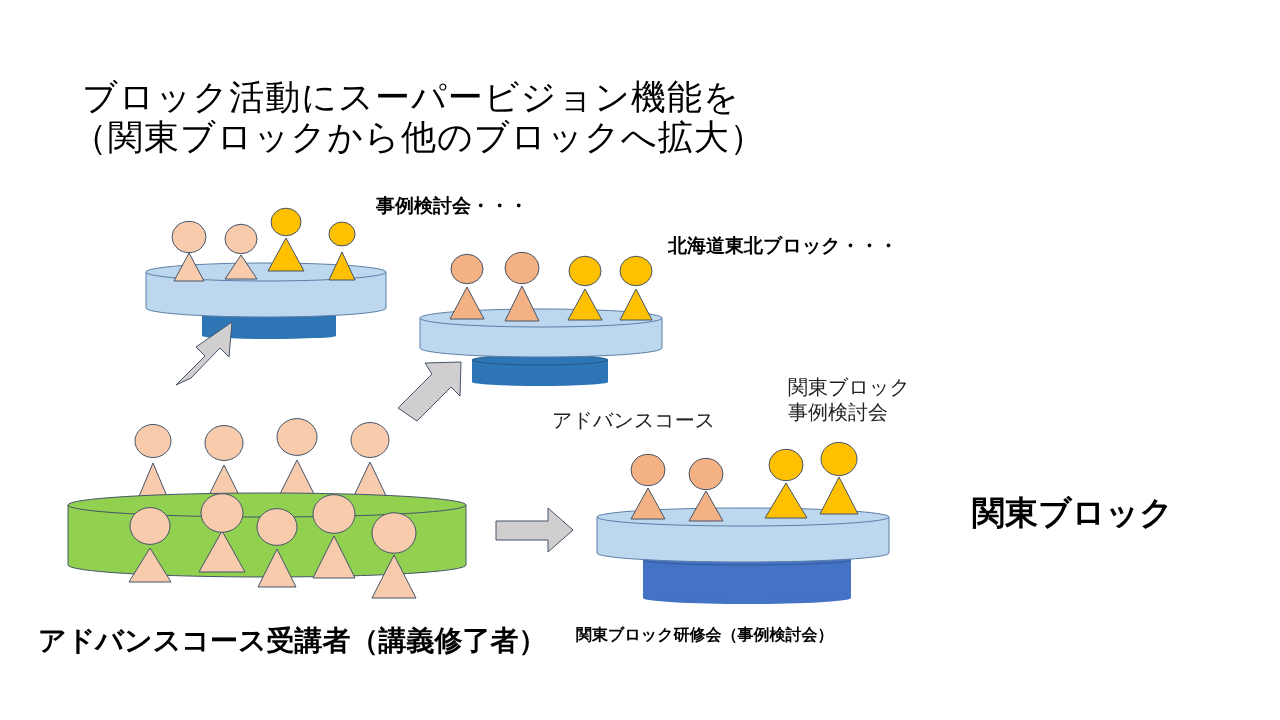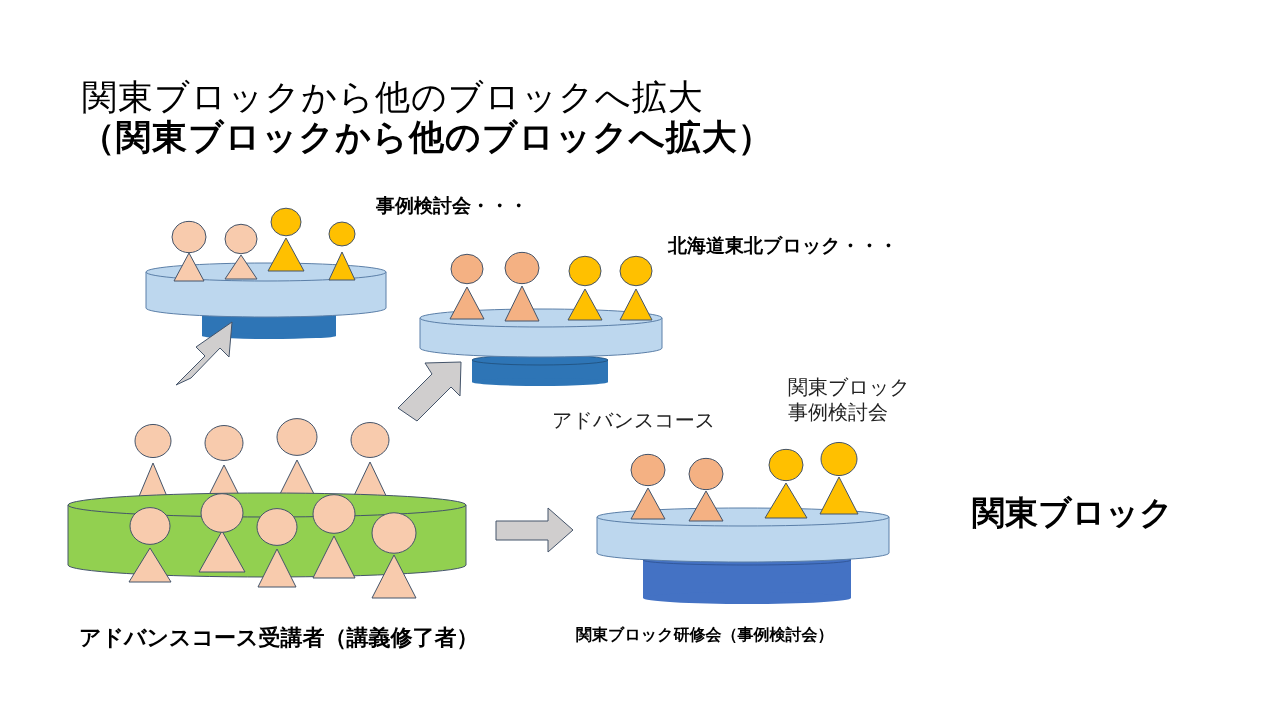--- a/index.html
+++ b/index.html
@@ -1,28 +1,28 @@
 <!DOCTYPE html>
 <html><head>
   <meta charset="utf-8">
   <style>
     html, body { margin: 0; padding: 0; background: #ffffff; }
     body { width: 1280px; height: 720px; position: relative; overflow: hidden;
            font-family: "DejaVu Sans", "Liberation Sans", sans-serif; color: #000; }
     .title { position: absolute; left: 82px; font-size: 35px; font-weight: normal; letter-spacing: 1px; white-space: nowrap; line-height: 1; }
     .title.l1 { top: 80px; }
-    .title.l2 { top: 120px; left: 80px; font-weight: bold; }
+    .title.l2 { top: 120px; left: 72px; }
     .lbl-bold { position: absolute; font-weight: bold; white-space: nowrap; line-height: 1; }
     .lbl { position: absolute; font-weight: normal; white-space: nowrap; line-height: 1.25; color: #222; }
     svg#diagram { position: absolute; left: 0; top: 0; }
   </style>
 </head>
 <body>
 
-<div class="title l1">関東ブロックから他のブロックへ拡大</div>
+<div class="title l1">ブロック活動にスーパービジョン機能を</div>
 <div class="title l2">（関東ブロックから他のブロックへ拡大）</div>
 
 <svg id="diagram" width="1280" height="720" viewBox="0 0 1280 720">
 
   <g>
     <rect x="202" y="300" width="134" height="36" fill="#2E75B6"></rect>
     <ellipse cx="269" cy="336" rx="67" ry="3" fill="#2E75B6"></ellipse>
     <path d="M146,272 L146,308 A120,9 0 0 0 386,308 L386,272 Z" fill="#BDD7EE" stroke="#5B7FA8" stroke-width="1"></path>
     <ellipse cx="266" cy="272" rx="120" ry="9" fill="#BDD7EE" stroke="#5B7FA8" stroke-width="1"></ellipse>
   </g>
@@ -152,14 +152,14 @@
 
 <div class="lbl" style="left:552px; top:408px; font-size:20px;text-align:right;">
   <div>アドバンスコース</div>
 </div>
 <div class="lbl" style="left:788px; top:375px; font-size:20px;">
   <div>関東ブロック</div>
   <div>事例検討会</div>
 </div>
 
 <div class="lbl-bold" style="left:972px; top:496px; font-size:33px;">関東ブロック</div>
-<div class="lbl-bold" style="left:38px; top:627px; font-size:22px;margin-left:41px;">アドバンスコース受講者（講義修了者）</div>
+<div class="lbl-bold" style="left:38px; top:627px; font-size:28px;">アドバンスコース受講者（講義修了者）</div>
 <div class="lbl-bold" style="left:576px; top:627px; font-size:16px;">関東ブロック研修会（事例検討会）</div>
 
 </body></html>

